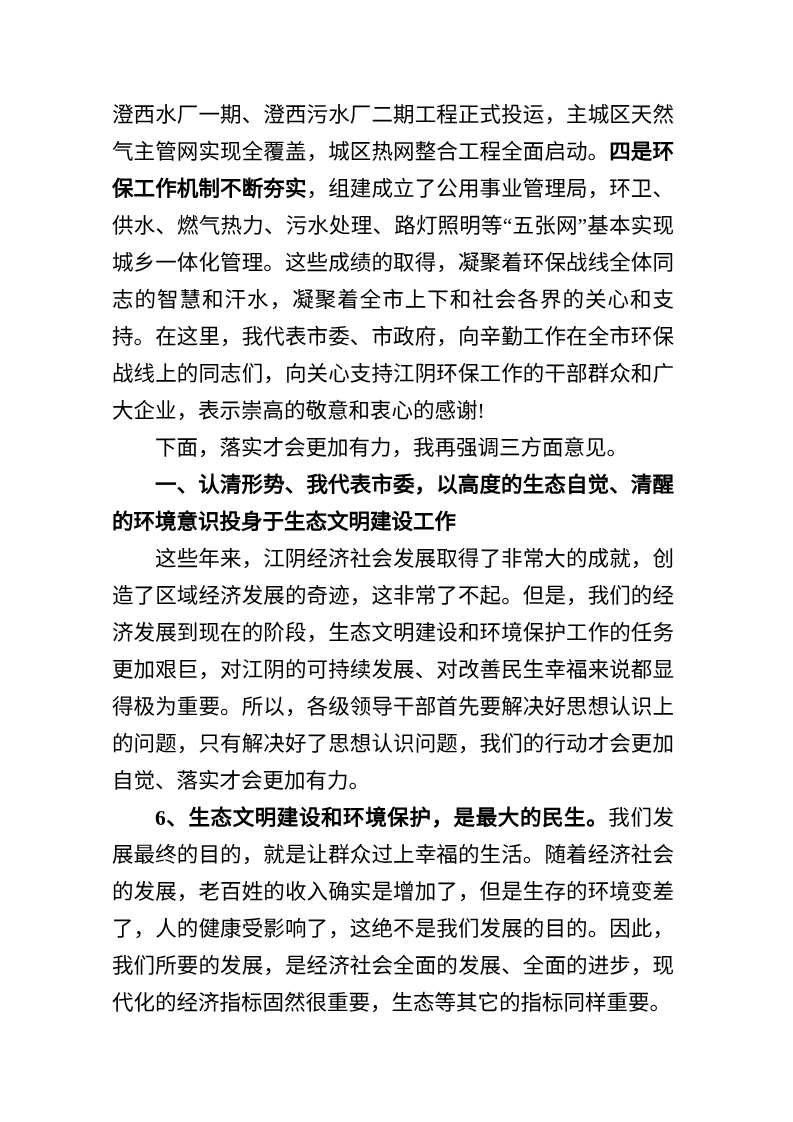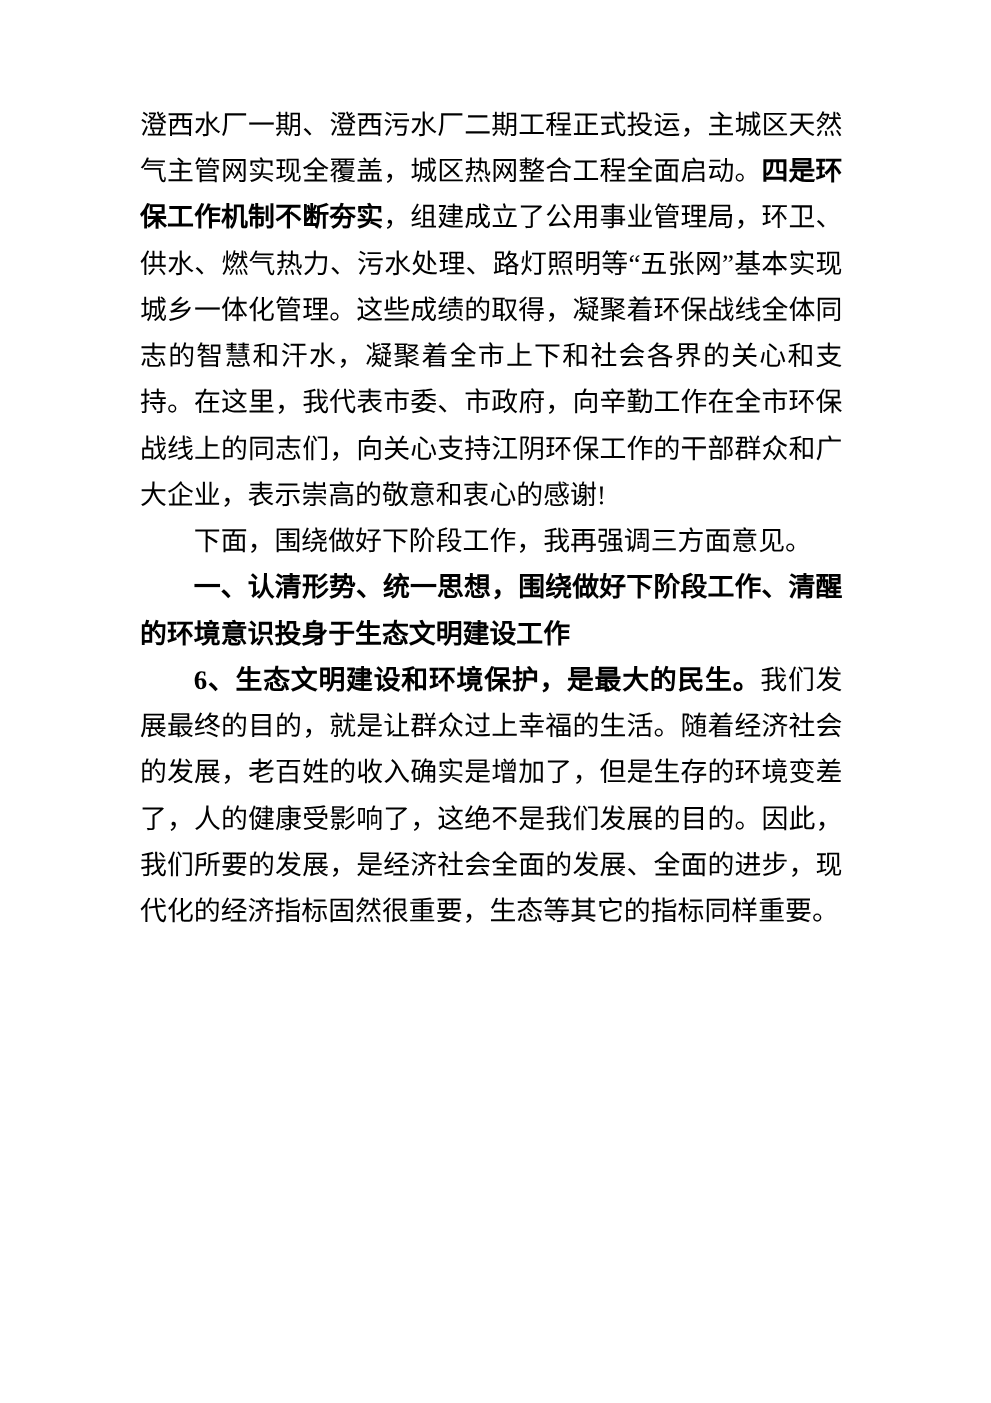--- a/index.html
+++ b/index.html
@@ -10,21 +10,21 @@
   .page {
     position: relative;
     width: 793px;
     height: 1122px;
     background: #ffffff;
     overflow: hidden;
   }
   .content {
     position: absolute;
     left: 112px;
-    top: 82px;
+    top: 97px;
     width: 562px;
     color: #000000;
   }
   .para {
     margin: 0;
     padding: 0;
     font-size: 21.5px;
     line-height: 37px;
     text-align: justify;
     text-justify: inter-ideograph;
@@ -43,17 +43,18 @@
   .run { font-weight: inherit; }
   .run.bold { font-weight: bold; }
 </style>
 </head>
 <body>
 
 <div class="page">
   <div class="content">
 
   <p class="para body-para"><span class="run">澄西水厂一期、澄西污水厂二期工程正式投运，主城区天然气主管网实现全覆盖，城区热网整合工程全面启动。</span><span class="run bold">四是环保工作机制不断夯实</span><span class="run">，组建成立了公用事业管理局，环卫、供水、燃气热力、污水处理、路灯照明等“五张网”基本实现城乡一体化管理。这些成绩的取得，凝聚着环保战线全体同志的智慧和汗水，凝聚着全市上下和社会各界的关心和支持。在这里，我代表市委、市政府，向辛勤工作在全市环保战线上的同志们，向关心支持江阴环保工作的干部群众和广大企业，表示崇高的敬意和衷心的感谢!</span></p>
-      <p class="para body-para indent"><span class="run">下面，围绕做好下阶段工作，我再强调三方面意见。</span></p>
-      <p class="para heading indent"><span class="run bold">一、认清形势、统一思想，围绕做好下阶段工作、清醒的环境意识投身于生态文明建设工作</span></p>
+      <p class="para body-para indent"><span class="run">下面，落实才会更加有力，我再强调三方面意见。</span></p>
+      <p class="para heading indent"><span class="run bold">一、认清形势、我代表市委，以高度的生态自觉、清醒的环境意识投身于生态文明建设工作</span></p>
+      <p class="para body-para indent"><span class="run">这些年来，江阴经济社会发展取得了非常大的成就，创造了区域经济发展的奇迹，这非常了不起。但是，我们的经济发展到现在的阶段，生态文明建设和环境保护工作的任务更加艰巨，对江阴的可持续发展、对改善民生幸福来说都显得极为重要。所以，各级领导干部首先要解决好思想认识上的问题，只有解决好了思想认识问题，我们的行动才会更加自觉、落实才会更加有力。</span></p>
       <p class="para body-para indent"><span class="run bold">6、生态文明建设和环境保护，是最大的民生。</span><span class="run">我们发展最终的目的，就是让群众过上幸福的生活。随着经济社会的发展，老百姓的收入确实是增加了，但是生存的环境变差了，人的健康受影响了，这绝不是我们发展的目的。因此，我们所要的发展，是经济社会全面的发展、全面的进步，现代化的经济指标固然很重要，生态等其它的指标同样重要。</span></p>
     </div>
 </div>
 
 </body></html>

